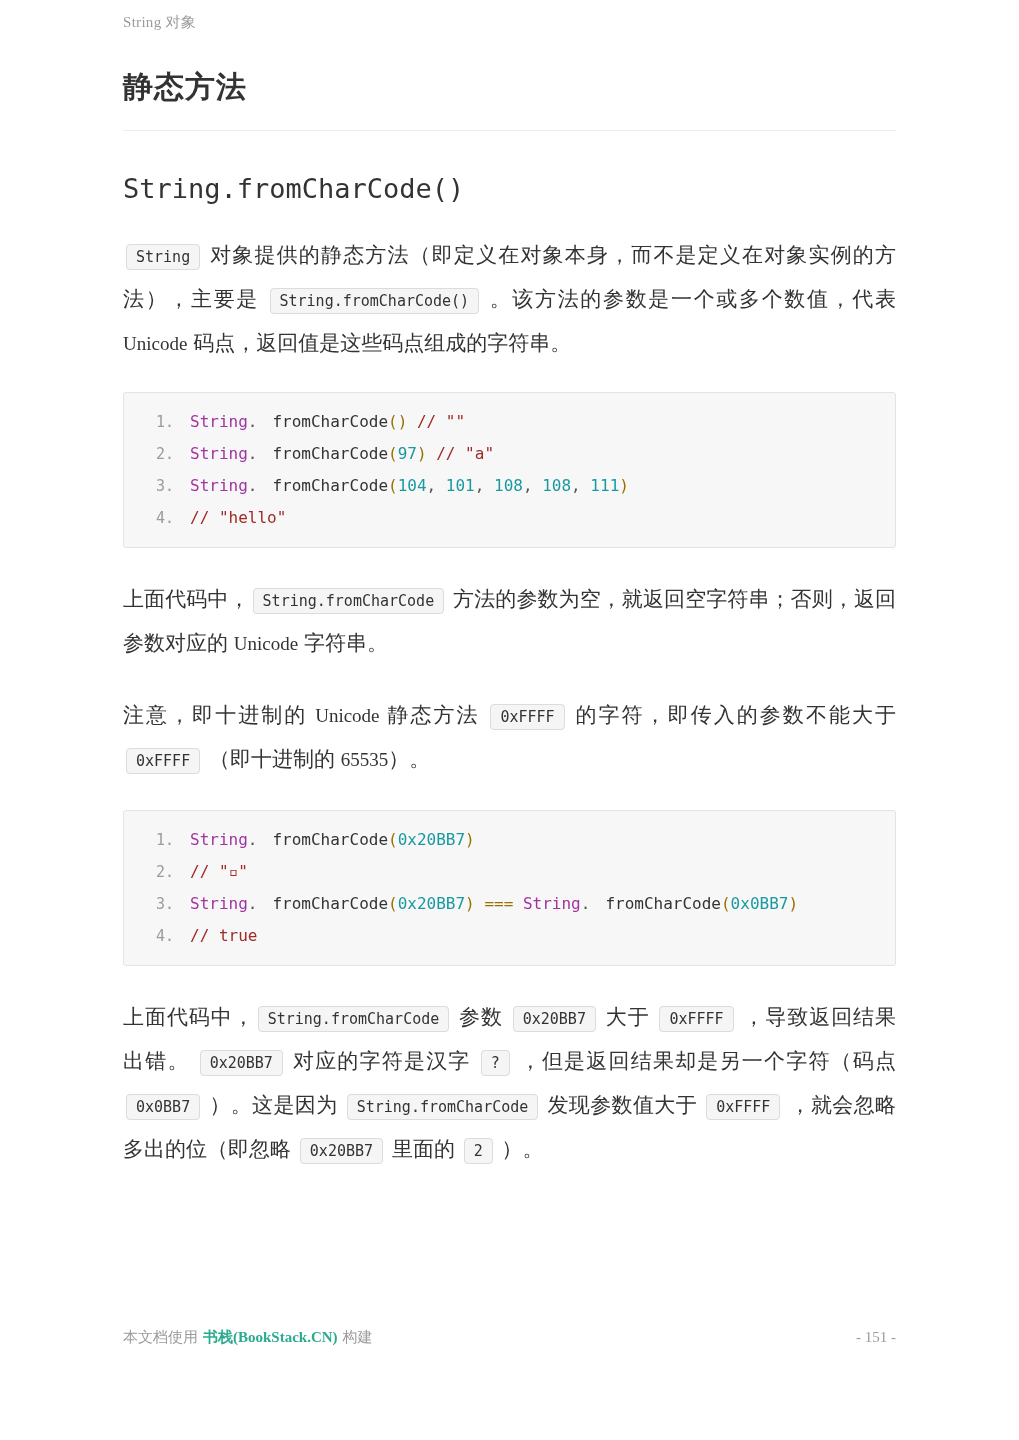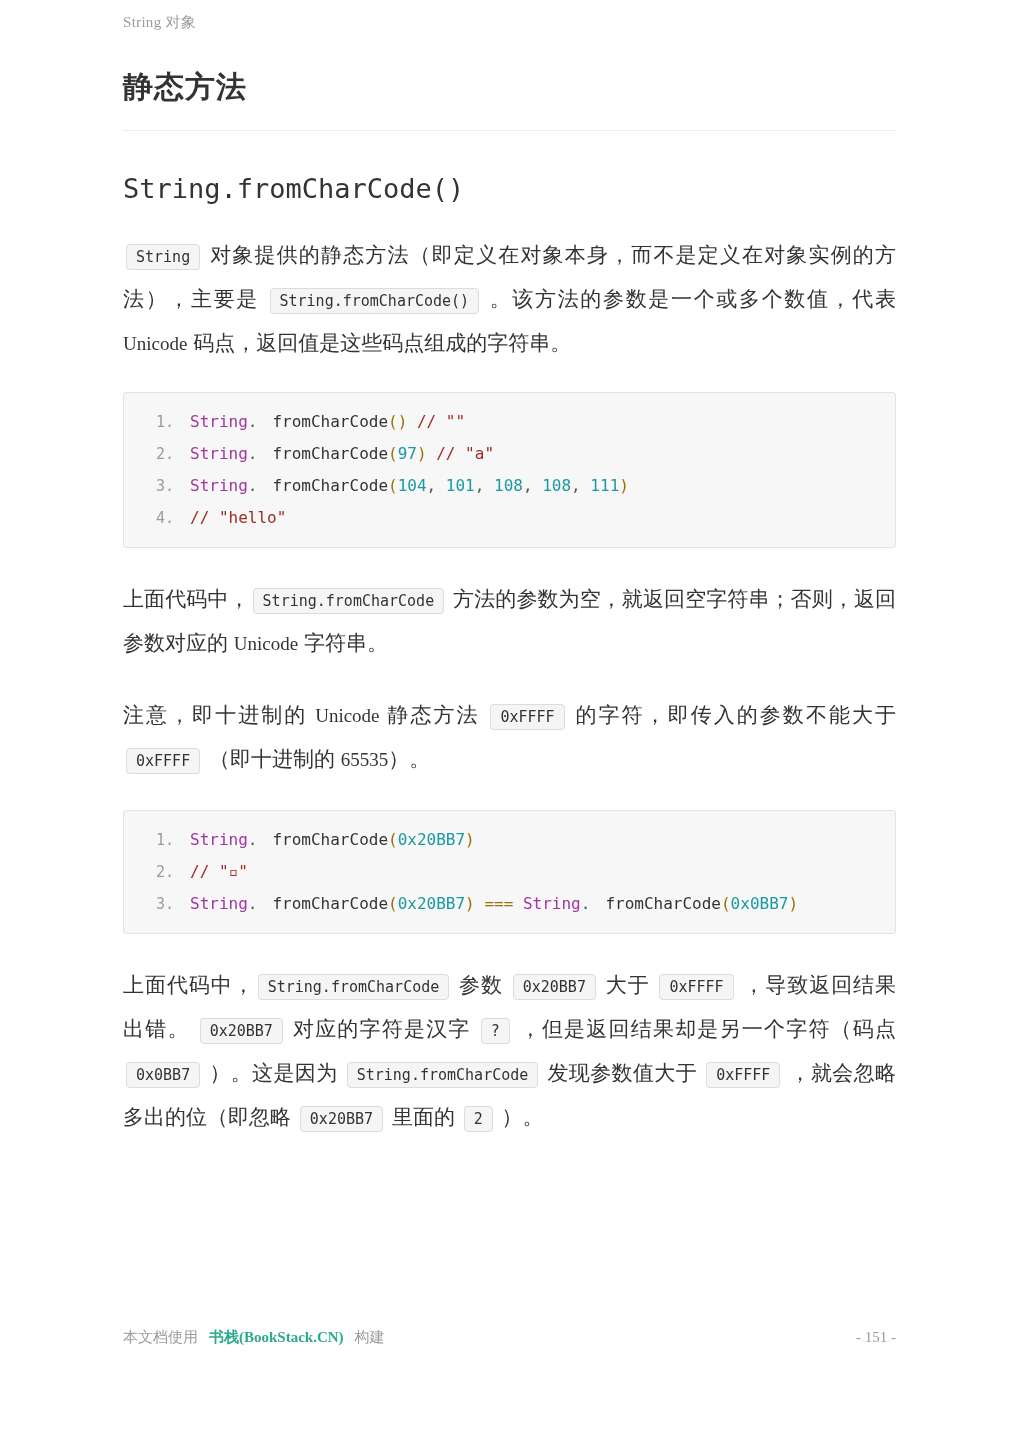--- a/index.html
+++ b/index.html
@@ -97,21 +97,21 @@
     font-size: 15px;
     color: #9b9b9b;
     display: flex;
     justify-content: space-between;
     align-items: baseline;
   }
   .footer a.brand-link {
     color: #2bab8e;
     font-weight: bold;
     text-decoration: none;
-    margin: 0 11px;
+    margin: 0 5px;
   }
 </style>
 </head>
 <body>
 
 <div class="page">
   <div class="running-header">String 对象</div>
 
   <h1 class="page-title">静态方法</h1>
 
@@ -124,20 +124,21 @@
         <div class="code-line"><span class="lineno">2.</span><span class="tk-kw">String</span><span class="tk-pun">.</span><span class="tk-fn">fromCharCode</span><span class="tk-op">(</span><span class="tk-num">97</span><span class="tk-op">)</span><span class="tk-plain"> </span><span class="tk-com">// "a"</span></div>
         <div class="code-line"><span class="lineno">3.</span><span class="tk-kw">String</span><span class="tk-pun">.</span><span class="tk-fn">fromCharCode</span><span class="tk-op">(</span><span class="tk-num">104</span><span class="tk-pun">, </span><span class="tk-num">101</span><span class="tk-pun">, </span><span class="tk-num">108</span><span class="tk-pun">, </span><span class="tk-num">108</span><span class="tk-pun">, </span><span class="tk-num">111</span><span class="tk-op">)</span></div>
         <div class="code-line"><span class="lineno">4.</span><span class="tk-com">// "hello"</span></div>
       </div>
       <div class="para"><span>上面代码中，</span><span class="inline-code">String.fromCharCode</span><span> 方法的参数为空，就返回空字符串；否则，返回参数对应的 </span><span class="seg-mono">Unicode</span><span> 字符串。</span></div>
       <div class="para"><span>注意，即十进制的 </span><span class="seg-mono">Unicode</span><span> 静态方法 </span><span class="inline-code">0xFFFF</span><span> 的字符，即传入的参数不能大于 </span><span class="inline-code">0xFFFF</span><span> （即十进制的 </span><span class="seg-mono">65535</span><span>）。</span></div>
       <div class="codeblock">
         <div class="code-line"><span class="lineno">1.</span><span class="tk-kw">String</span><span class="tk-pun">.</span><span class="tk-fn">fromCharCode</span><span class="tk-op">(</span><span class="tk-num">0x20BB7</span><span class="tk-op">)</span></div>
         <div class="code-line"><span class="lineno">2.</span><span class="tk-com">// "▫"</span></div>
         <div class="code-line"><span class="lineno">3.</span><span class="tk-kw">String</span><span class="tk-pun">.</span><span class="tk-fn">fromCharCode</span><span class="tk-op">(</span><span class="tk-num">0x20BB7</span><span class="tk-op">)</span><span class="tk-plain"> </span><span class="tk-op">===</span><span class="tk-plain"> </span><span class="tk-kw">String</span><span class="tk-pun">.</span><span class="tk-fn">fromCharCode</span><span class="tk-op">(</span><span class="tk-num">0x0BB7</span><span class="tk-op">)</span></div>
+        <div class="code-line"><span class="lineno">4.</span><span class="tk-com">// true</span></div>
       </div>
       <div class="para"><span>上面代码中，</span><span class="inline-code">String.fromCharCode</span><span> 参数 </span><span class="inline-code">0x20BB7</span><span> 大于 </span><span class="inline-code">0xFFFF</span><span> ，导致返回结果出错。 </span><span class="inline-code">0x20BB7</span><span> 对应的字符是汉字 </span><span class="inline-code">?</span><span> ，但是返回结果却是另一个字符（码点 </span><span class="inline-code">0x0BB7</span><span> ）。这是因为 </span><span class="inline-code">String.fromCharCode</span><span> 发现参数值大于 </span><span class="inline-code">0xFFFF</span><span> ，就会忽略多出的位（即忽略 </span><span class="inline-code">0x20BB7</span><span> 里面的 </span><span class="inline-code">2</span><span> ）。</span></div>
     </div>
 
   <div class="footer">
     <div class="footer-left">
       <span>本文档使用</span><a class="brand-link" href="#">书栈(BookStack.CN)</a><span>构建</span>
     </div>
     <div class="footer-right">- 151 -</div>
   </div>

